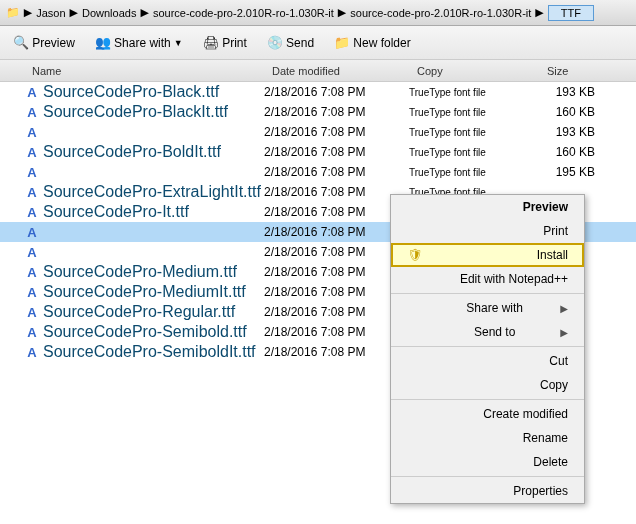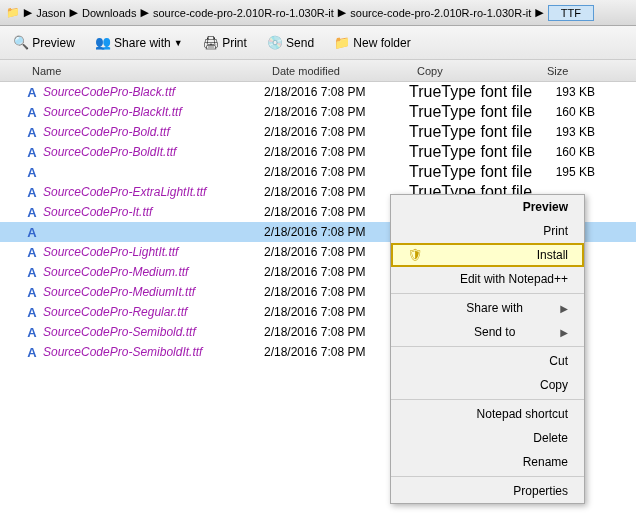--- a/index.html
+++ b/index.html
@@ -95,26 +95,25 @@
     .file-icon {
       width: 16px;
       height: 16px;
       margin-right: 4px;
       display: inline-flex;
       align-items: center;
       justify-content: center;
       font-size: 10px;
     }
     .file-name-text {
-      font-size: 12px;
-      color: #a21caf;
-      font-style: italic;
+      font-size: 16px;
+      color: #0c4a6e;
     }
     .file-date { width: 145px; font-size: 12px; color: #000; }
-    .file-type { width: 130px; font-size: 16px; color: #000; }
+    .file-type { width: 130px; font-size: 10px; color: #000; }
     .file-size { width: 60px; font-size: 12px; color: #000; text-align: right; padding-right: 4px; }
 
     
     .context-menu {
       position: absolute;
       top: 194px;
       left: 390px;
       width: 195px;
       background: #f0f0f0;
       border: 1px solid #aaa;
@@ -223,21 +222,20 @@
       <span class="file-icon" style="color:#3366cc; font-weight:bold; font-size:13px; margin-right:3px;">A</span>
       <span class="file-name-text">SourceCodePro-BlackIt.ttf</span>
     </div>
     <div class="file-date">2/18/2016 7:08 PM</div>
     <div class="file-type">TrueType font file</div>
     <div class="file-size">160 KB</div>
   </div>
     <div class="file-row">
     <div class="col-name" style="display:flex;align-items:center;">
       <span class="file-icon" style="color:#3366cc; font-weight:bold; font-size:13px; margin-right:3px;">A</span>
-      <span class="file-name-text">SourceCodePro-Bold.ttf</span>
     </div>
     <div class="file-date">2/18/2016 7:08 PM</div>
     <div class="file-type">TrueType font file</div>
     <div class="file-size">193 KB</div>
   </div>
     <div class="file-row">
     <div class="col-name" style="display:flex;align-items:center;">
       <span class="file-icon" style="color:#3366cc; font-weight:bold; font-size:13px; margin-right:3px;">A</span>
       <span class="file-name-text">SourceCodePro-BoldIt.ttf</span>
     </div>
@@ -275,21 +273,20 @@
     <div class="col-name" style="display:flex;align-items:center;">
       <span class="file-icon" style="color:#3366cc; font-weight:bold; font-size:13px; margin-right:3px;">A</span>
     </div>
     <div class="file-date">2/18/2016 7:08 PM</div>
     <div class="file-type">TrueType font file</div>
     <div class="file-size"></div>
   </div>
     <div class="file-row">
     <div class="col-name" style="display:flex;align-items:center;">
       <span class="file-icon" style="color:#3366cc; font-weight:bold; font-size:13px; margin-right:3px;">A</span>
-      <span class="file-name-text">SourceCodePro-LightIt.ttf</span>
     </div>
     <div class="file-date">2/18/2016 7:08 PM</div>
     <div class="file-type">TrueType font file</div>
     <div class="file-size"></div>
   </div>
     <div class="file-row">
     <div class="col-name" style="display:flex;align-items:center;">
       <span class="file-icon" style="color:#3366cc; font-weight:bold; font-size:13px; margin-right:3px;">A</span>
       <span class="file-name-text">SourceCodePro-Medium.ttf</span>
     </div>
@@ -368,28 +365,28 @@
       <span class="ctx-item-icon"></span>
       <span>Cut</span>
     </div>
     <div class="ctx-item">
       <span class="ctx-item-icon"></span>
       <span>Copy</span>
     </div>
     <div class="ctx-separator"></div>
     <div class="ctx-item">
       <span class="ctx-item-icon"></span>
-      <span>Notepad shortcut</span>
+      <span>Create modified</span>
+    </div>
+    <div class="ctx-item">
+      <span class="ctx-item-icon"></span>
+      <span>Rename</span>
     </div>
     <div class="ctx-item">
       <span class="ctx-item-icon"></span>
       <span>Delete</span>
     </div>
-    <div class="ctx-item">
-      <span class="ctx-item-icon"></span>
-      <span>Rename</span>
-    </div>
     <div class="ctx-separator"></div>
     <div class="ctx-item">
       <span class="ctx-item-icon"></span>
       <span>Properties</span>
     </div>
   </div>
 
 </body></html>

